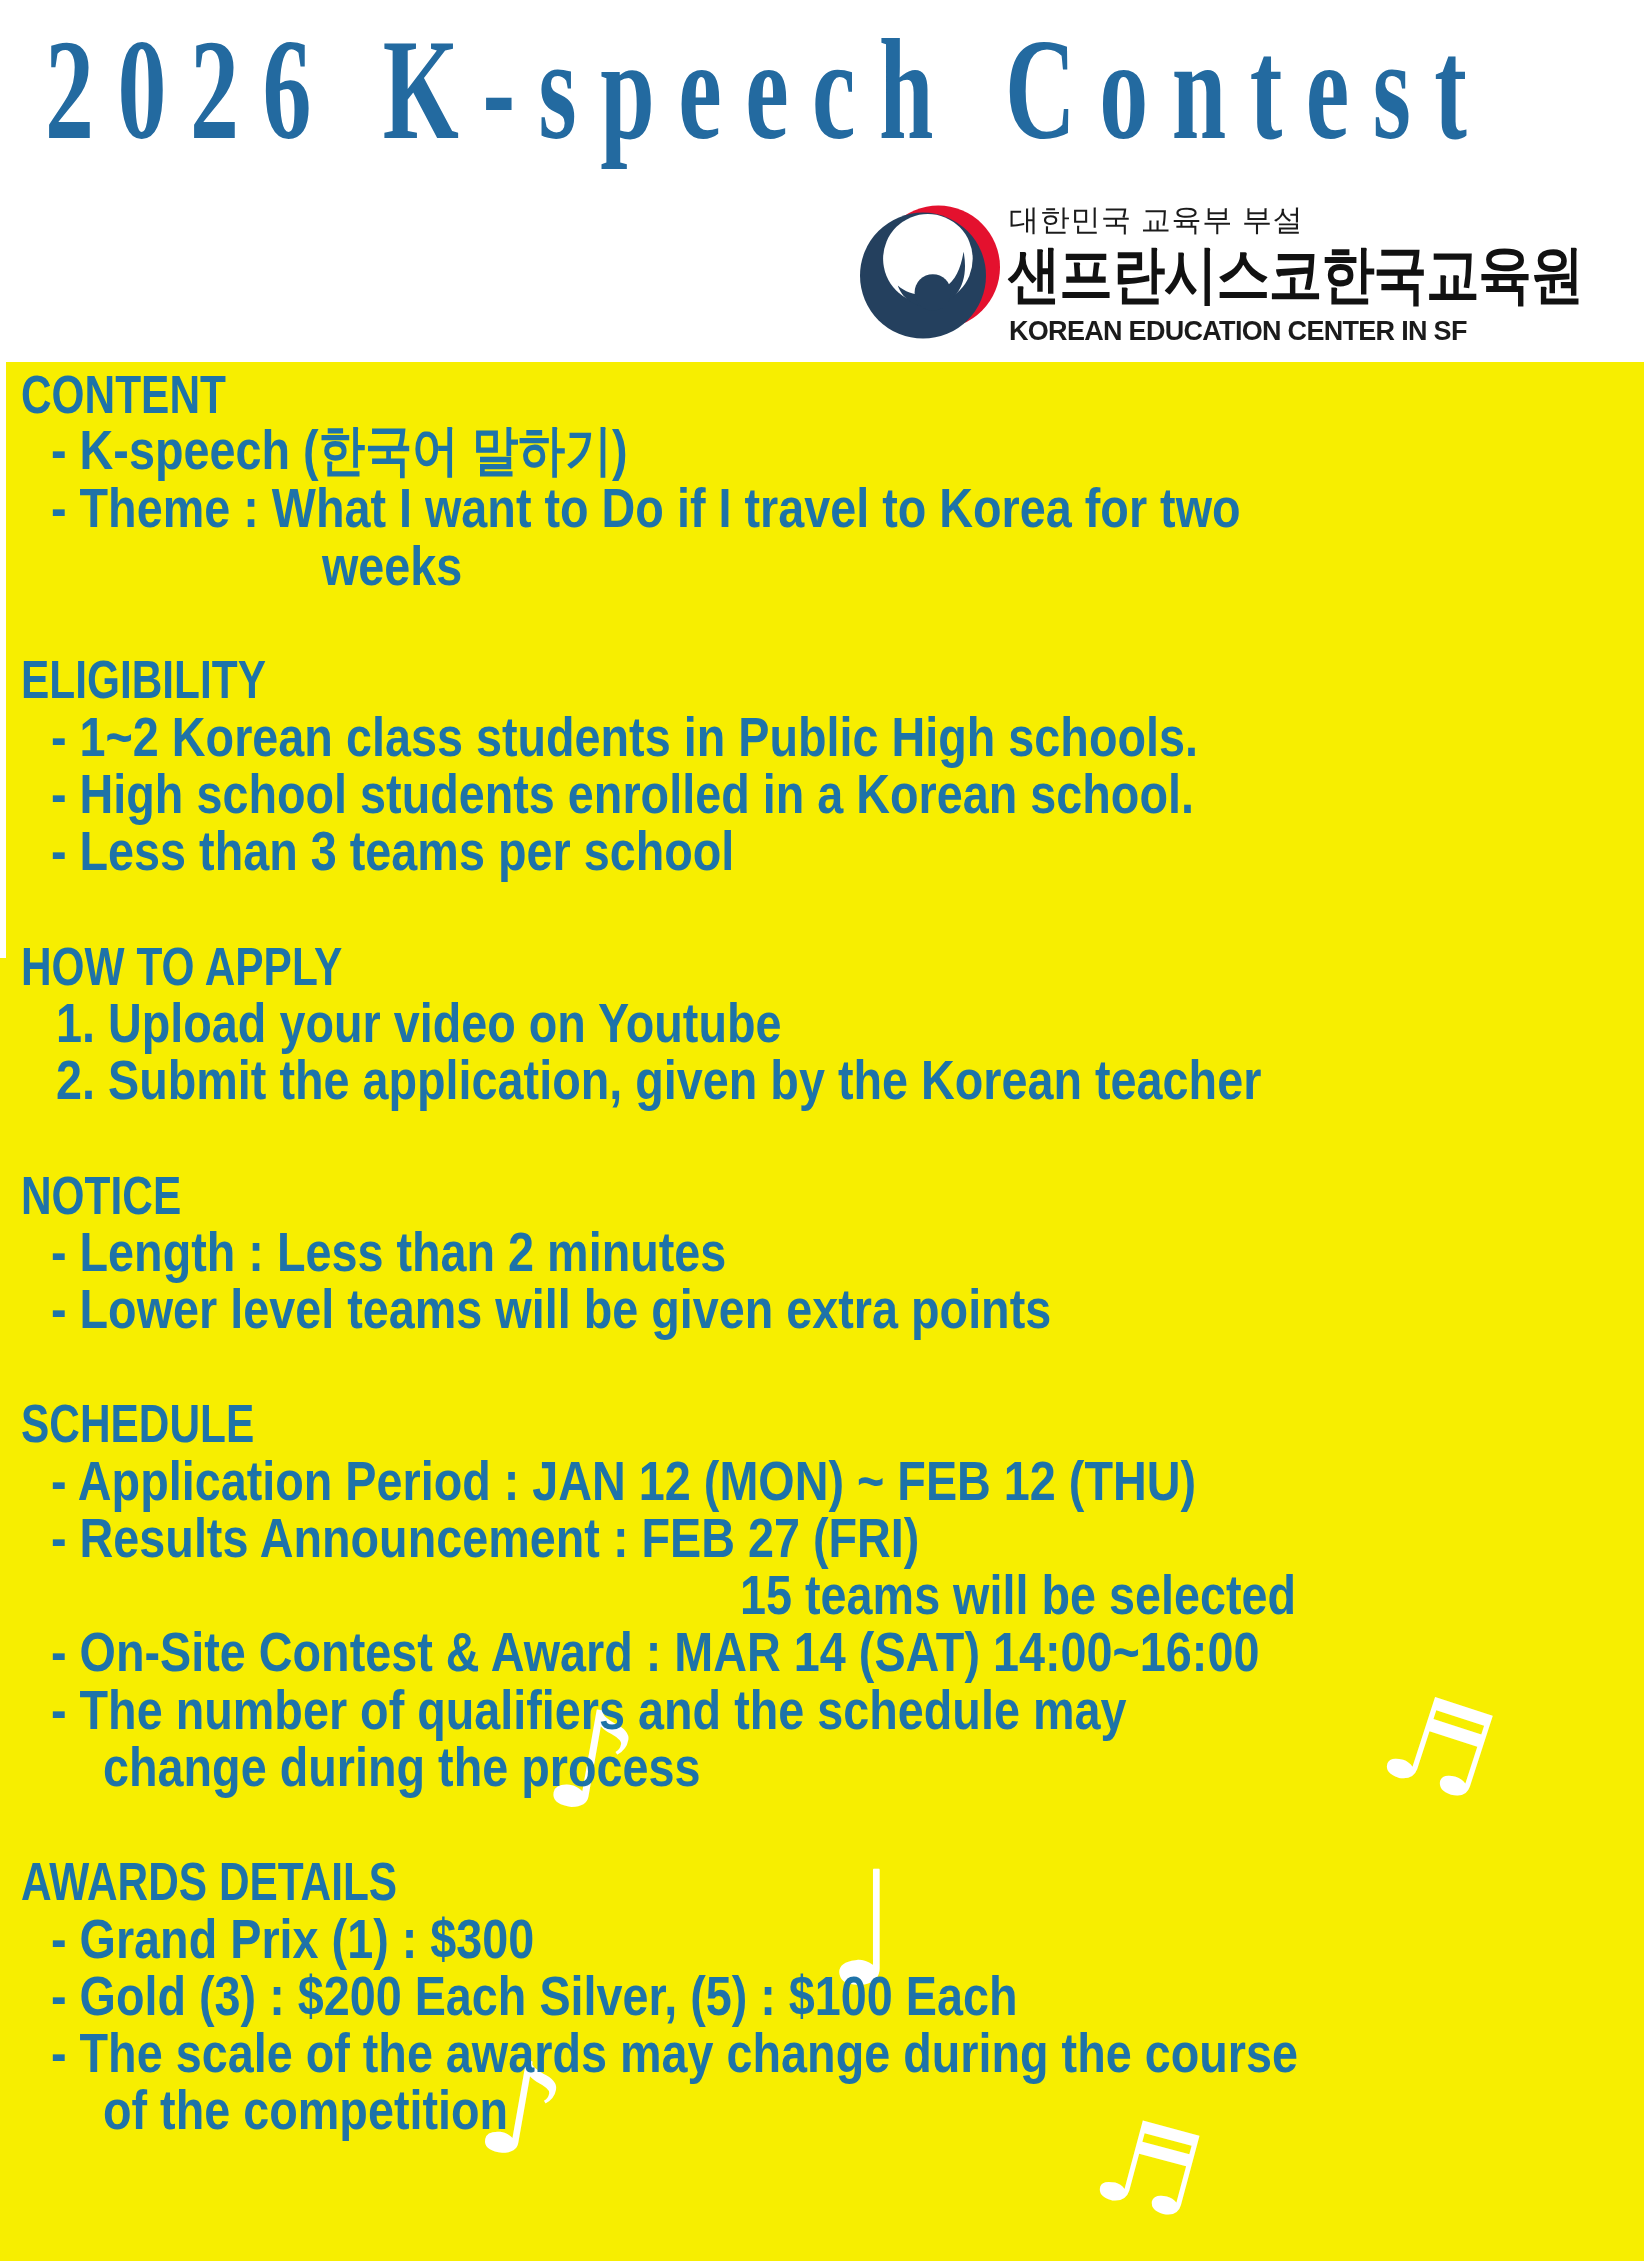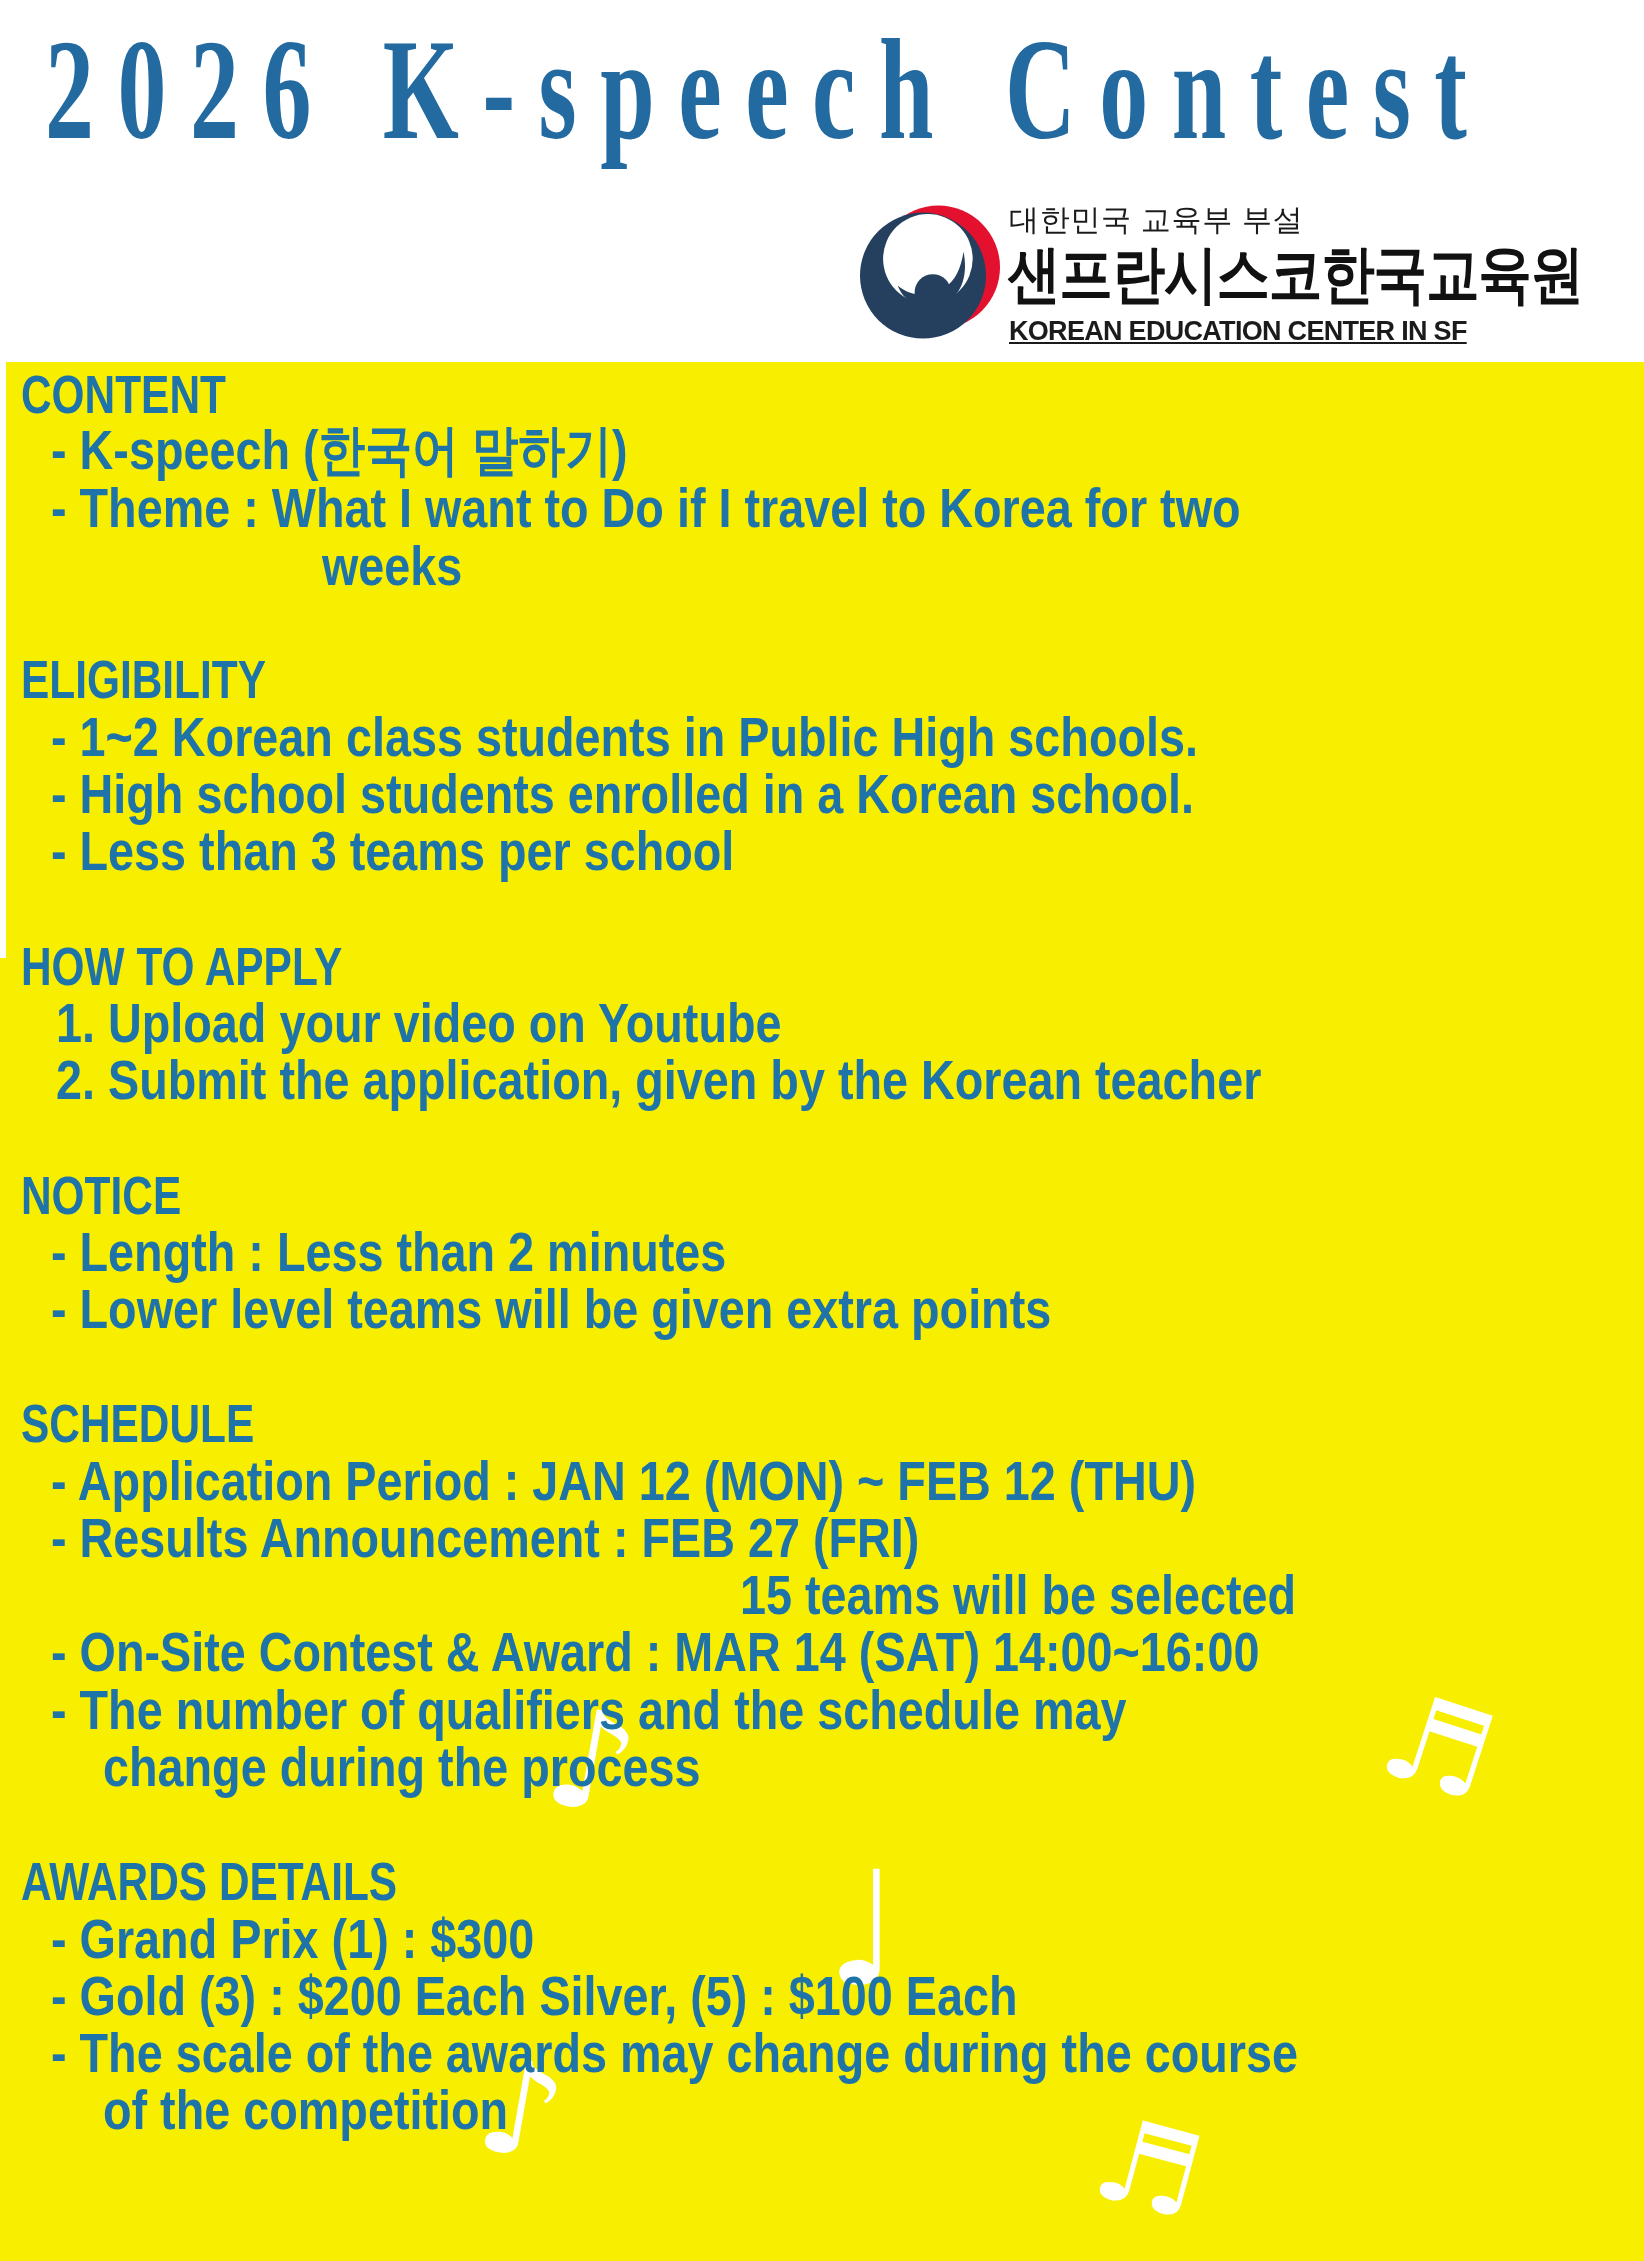--- a/index.html
+++ b/index.html
@@ -29,21 +29,21 @@
   }
   .logo-l2{
     position:absolute;left:1007px;top:240px;
     font-weight:bold;font-size:63px;line-height:69px;color:#111111;
     letter-spacing:-1.4px;white-space:nowrap;
     transform:scaleX(0.85);transform-origin:0 0;
   }
   .logo-l3{
     position:absolute;left:1009px;top:317px;
     font-weight:bold;font-size:27px;line-height:29px;color:#1b1b1b;
-    letter-spacing:-0.7px;white-space:nowrap;text-decoration:underline;
+    letter-spacing:-0.7px;white-space:nowrap;
   }
   
   .panel{position:absolute;left:0;top:362px;width:1645px;height:1899px;background:#F7EE00;}
   .left-white-strip{position:absolute;left:0;top:362px;width:5.5px;height:596px;background:#ffffff;}
   
   .hd,.ln{
     position:absolute;left:51px;
     color:#1E73A8;white-space:nowrap;
     z-index:2;margin:0;
   }

